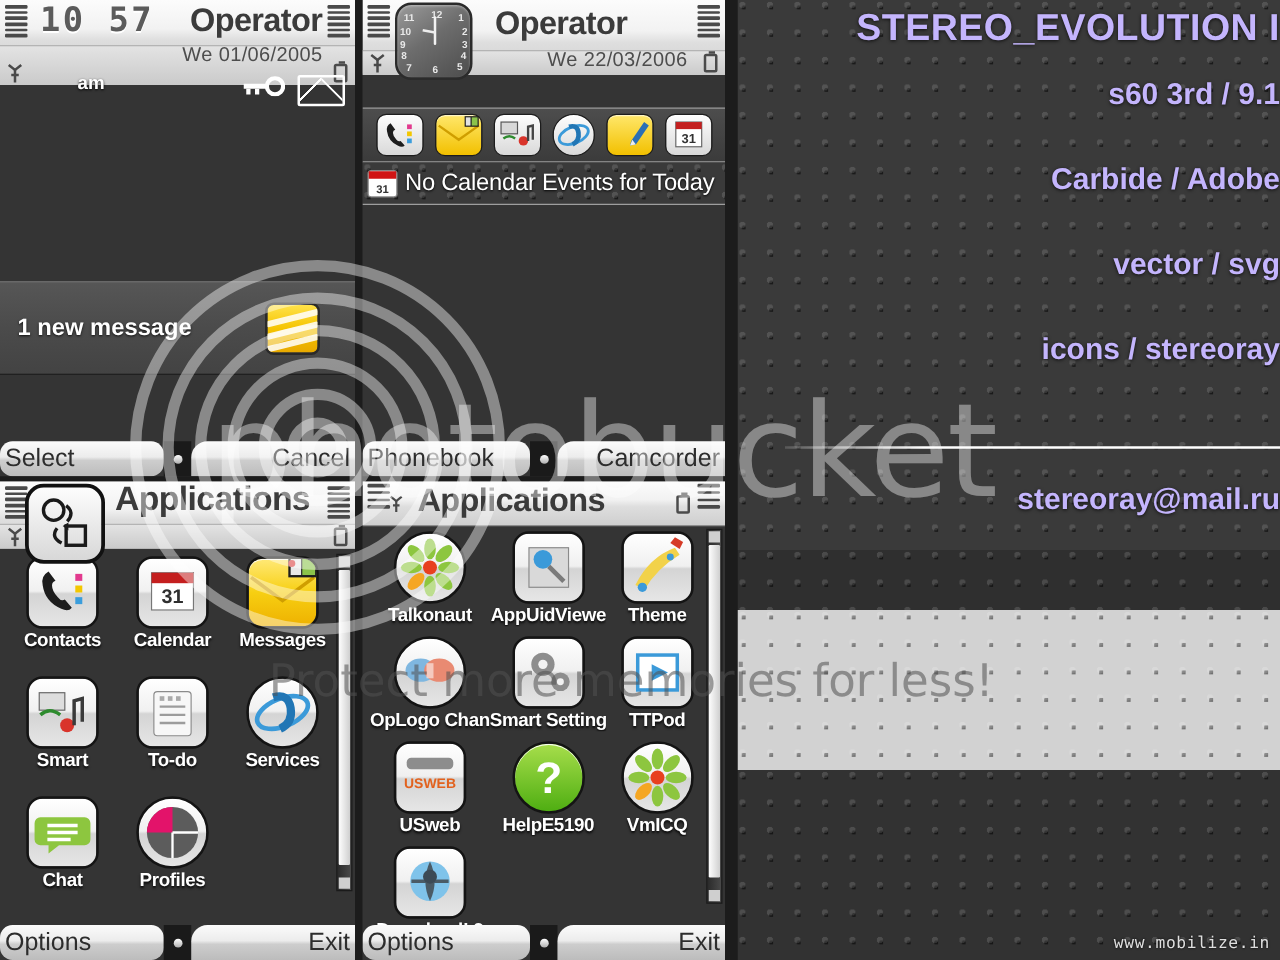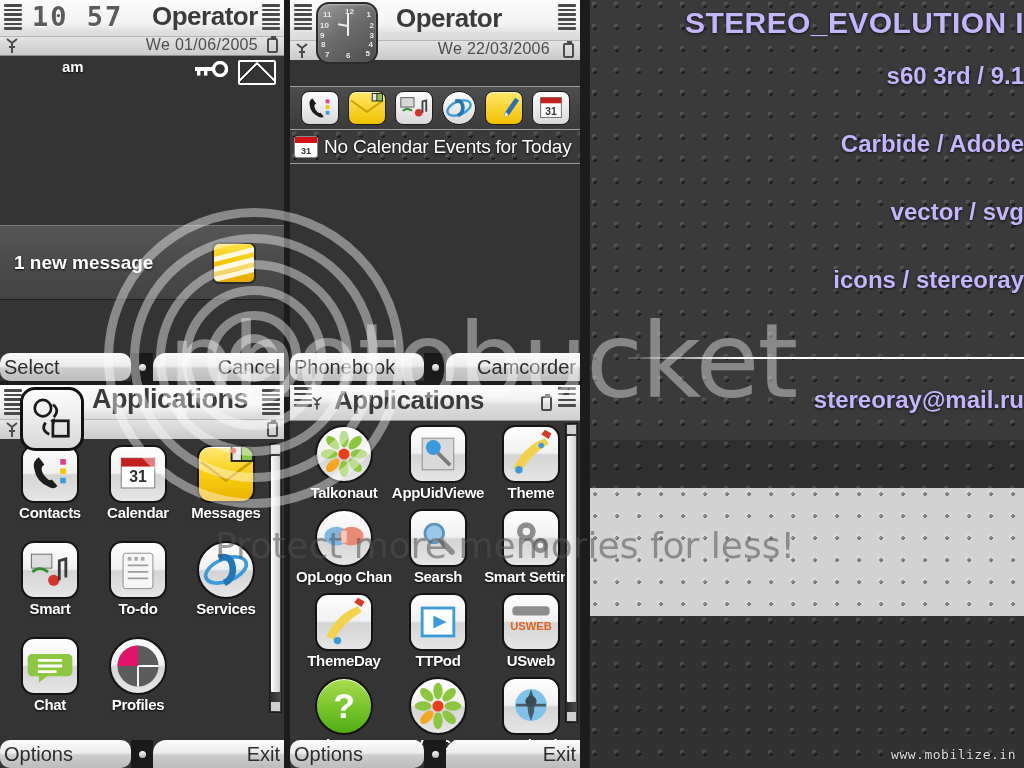--- a/index.html
+++ b/index.html
@@ -29,21 +29,21 @@
   
   .panel { position:absolute; overflow:hidden; background:#343434; }
 
   
   .statusbar {
     position:relative; height:56px; width:100%;
     background:linear-gradient(to bottom,#fcfcfc 0%,#f2f2f2 42%,#dedede 58%,#cfcfcf 100%);
     border-bottom:1px solid #8d8d8d;
   }
   .sb-row1 { position:relative; height:36px; }
-  .sb-row2 { position:relative; height:19px;
+  .sb-row2 { position:relative; height:32px;
     background:linear-gradient(to bottom,#e3e3e3,#cacaca);
     border-top:1px solid #b4b4b4; }
 
   .signal-bars { position:absolute; left:4px; top:4px; width:18px; height:26px;
     display:flex; flex-direction:column; justify-content:space-between; }
   .signal-bars i { display:block; height:2.6px; background:#4a4a4a; border-radius:1px; }
   .signal-bars i:nth-child(1){width:100%}
   .signal-bars i:nth-child(2){width:100%}
   .signal-bars i:nth-child(3){width:100%}
   .signal-bars i:nth-child(4){width:100%}
@@ -603,54 +603,35 @@
           <div class="ico circle">
             <svg viewBox="0 0 58 58" width="100%" height="100%">
               <ellipse cx="21" cy="27" rx="13" ry="10" fill="#7fb7e0"></ellipse>
               <ellipse cx="37" cy="27" rx="13" ry="10" fill="#e98a72"></ellipse>
               <rect x="26" y="21" width="6" height="13" fill="#fff" opacity=".55"></rect>
             </svg>
           </div>
           <div class="lbl">OpLogo Chan</div>
         </div>
 
-        <div class="app">
-          <div class="ico">
-            <svg viewBox="0 0 58 58" width="100%" height="100%">
-              <circle cx="25" cy="24" r="10" fill="#9dc7e8" stroke="#5f95bd" stroke-width="3"></circle>
-              <line x1="32" y1="32" x2="44" y2="44" stroke="#8d8d8d" stroke-width="6" stroke-linecap="round"></line>
-            </svg>
-          </div>
-          <div class="lbl">Searsh</div>
-        </div>
 
         <div class="app">
           <div class="ico">
             <svg viewBox="0 0 58 58" width="100%" height="100%">
               <g fill="#8d8d8d">
                 <circle cx="24" cy="22" r="10"></circle>
                 <circle cx="39" cy="37" r="8"></circle>
               </g>
               <circle cx="24" cy="22" r="4" fill="#f2f2f2"></circle>
               <circle cx="39" cy="37" r="3" fill="#f2f2f2"></circle>
             </svg>
           </div>
           <div class="lbl">Smart Setting</div>
         </div>
 
-        <div class="app">
-          <div class="ico">
-            <svg viewBox="0 0 58 58" width="100%" height="100%">
-              <path d="M10 44 q12 -24 34 -32 l4 6 q-20 12 -30 30z" fill="#f2d24a"></path>
-              <path d="M40 8 l8 5 l3 -6 l-7 -4z" fill="#d63b26"></path>
-              <circle cx="22" cy="49" r="4" fill="#3b9ad9"></circle>
-            </svg>
-          </div>
-          <div class="lbl">ThemeDay</div>
-        </div>
 
         <div class="app">
           <div class="ico">
             <svg viewBox="0 0 58 58" width="100%" height="100%">
               <rect x="12" y="14" width="34" height="30" fill="#fff" stroke="#3b9ad9" stroke-width="3"></rect>
               <path d="M24 22 L38 29 L24 36z" fill="#3b9ad9"></path>
             </svg>
           </div>
           <div class="lbl">TTPod</div>
         </div>

